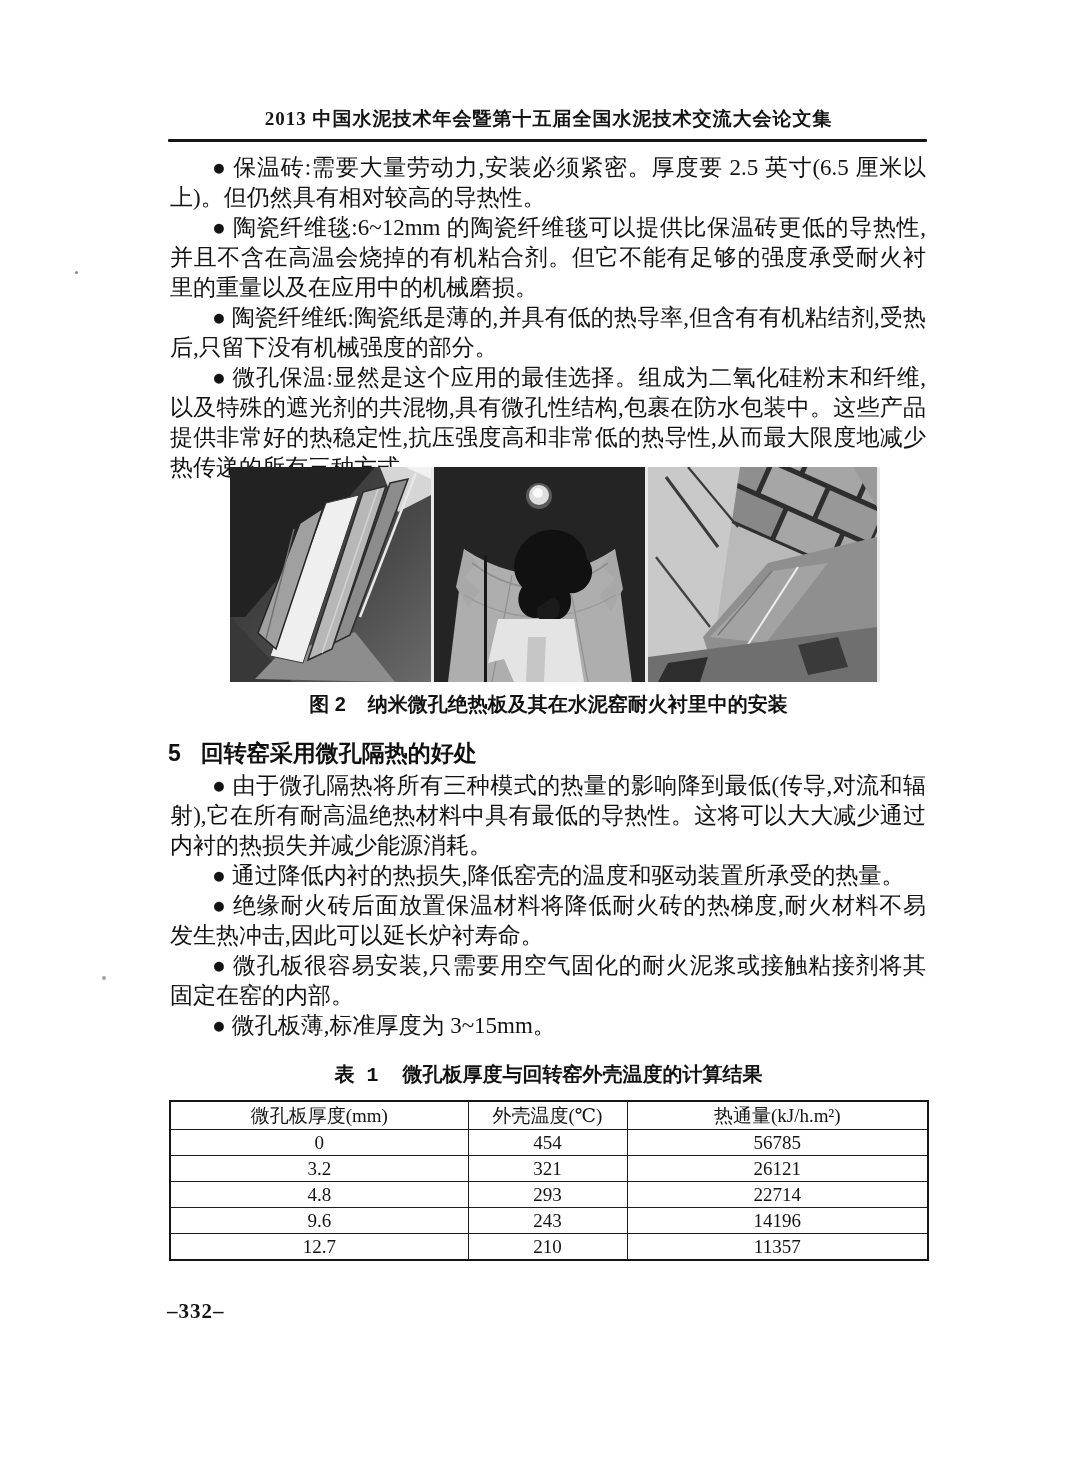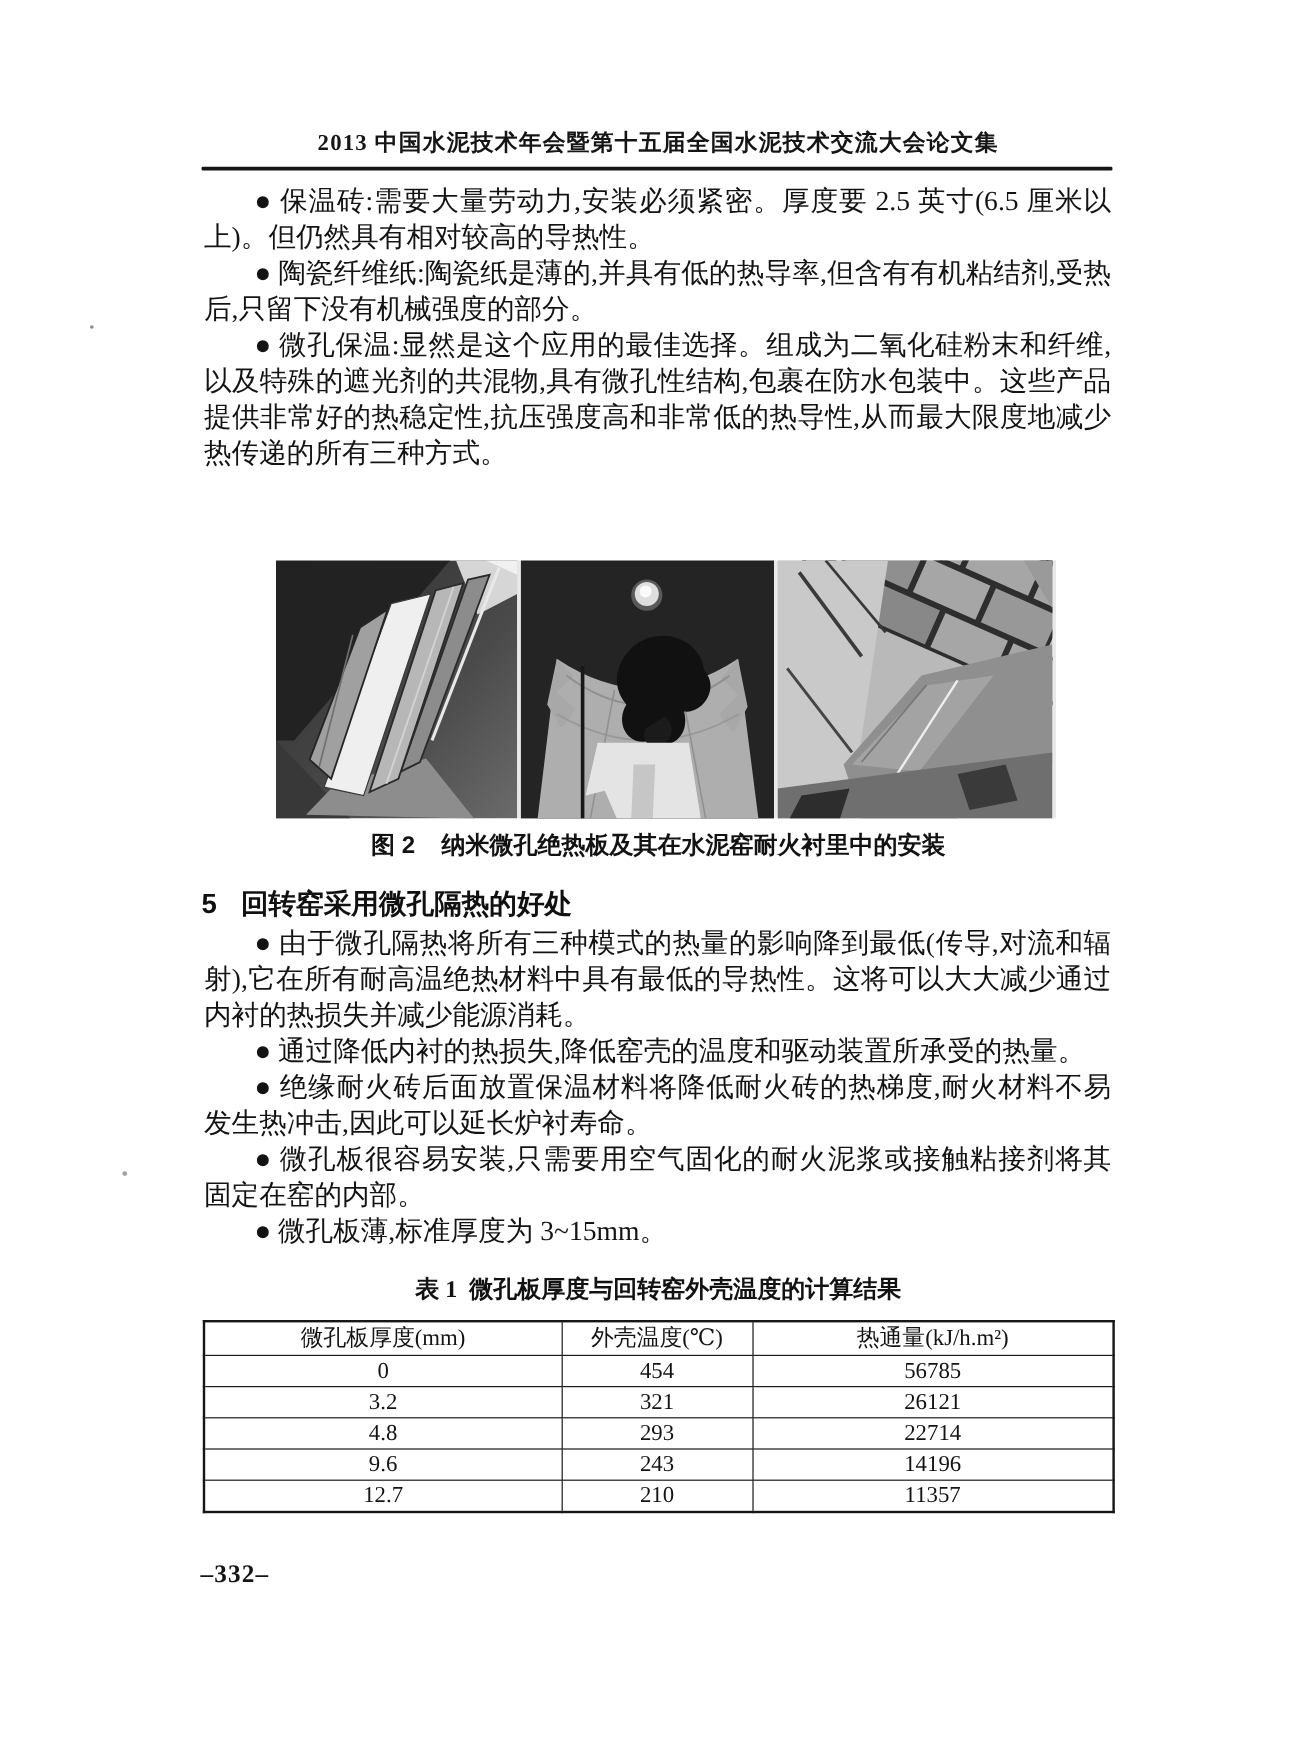--- a/index.html
+++ b/index.html
@@ -46,21 +46,21 @@
   .sec-h{
     position:absolute;left:168px;top:738px;width:757px;
     font-size:23px;font-weight:bold;
     font-family:"Liberation Sans","DejaVu Sans",sans-serif;color:#101010;
   }
   .sec-h .sec-num{margin-right:20px;}
   
   .tbl-title{
     position:absolute;left:170px;top:1061px;width:757px;
     text-align:center;font-size:20px;font-weight:bold;
-    font-family:Liberation Serif, serif;color:#121212;
+    font-family:Liberation Mono, monospace;color:#121212;
   }
   table.datatable{
     position:absolute;left:169px;top:1088px;width:758px;
     border-collapse:collapse;table-layout:fixed;
     font-size:19px;color:#131313;margin-top:12px;
   }
   table.datatable td,table.datatable th{
     border:1.6px solid #1c1c1c;
     text-align:center;vertical-align:middle;
     font-weight:normal;padding:0;
@@ -85,20 +85,21 @@
 <div class="page">
 
   <div class="speck s1"></div>
   <div class="speck s2"></div>
 
   <div class="hdr">2013 中国水泥技术年会暨第十五届全国水泥技术交流大会论文集</div>
   <div class="hdr-rule"></div>
 
   <div class="textblock tb-intro">
     <p>● 保温砖:需要大量劳动力,安装必须紧密。厚度要 2.5 英寸(6.5 厘米以上)。但仍然具有相对较高的导热性。</p>
+    <p>● 陶瓷纤维毯:6~12mm 的陶瓷纤维毯可以提供比保温砖更低的导热性,并且不含在高温会烧掉的有机粘合剂。但它不能有足够的强度承受耐火衬里的重量以及在应用中的机械磨损。</p>
     <p>● 陶瓷纤维纸:陶瓷纸是薄的,并具有低的热导率,但含有有机粘结剂,受热后,只留下没有机械强度的部分。</p>
     <p>● 微孔保温:显然是这个应用的最佳选择。组成为二氧化硅粉末和纤维,以及特殊的遮光剂的共混物,具有微孔性结构,包裹在防水包装中。这些产品提供非常好的热稳定性,抗压强度高和非常低的热导性,从而最大限度地减少热传递的所有三种方式。</p>
   </div>
 
   <div class="fig-row">
 
     <svg width="201" height="215" viewBox="0 0 201 215">
       <defs>
         <linearGradient id="p1bg" x1="0" y1="0" x2="1" y2="1">
           <stop offset="0" stop-color="#2c2c2c"></stop>

